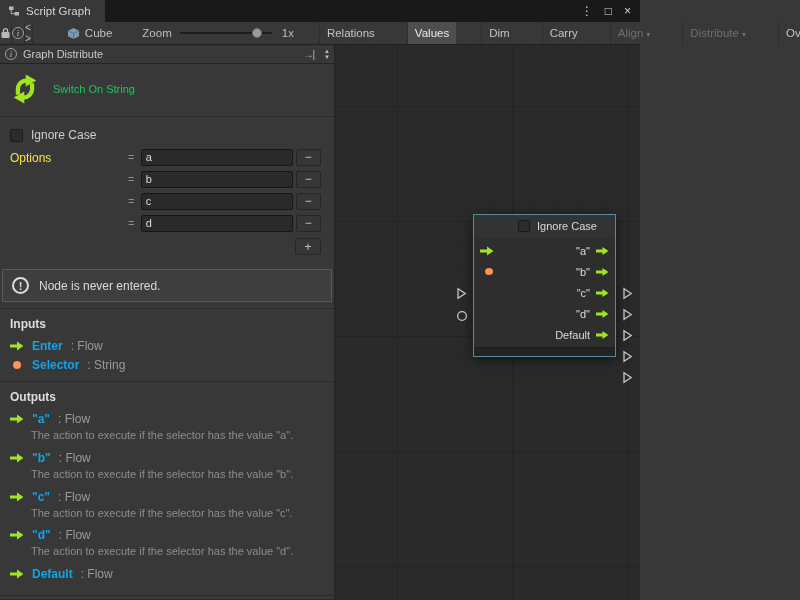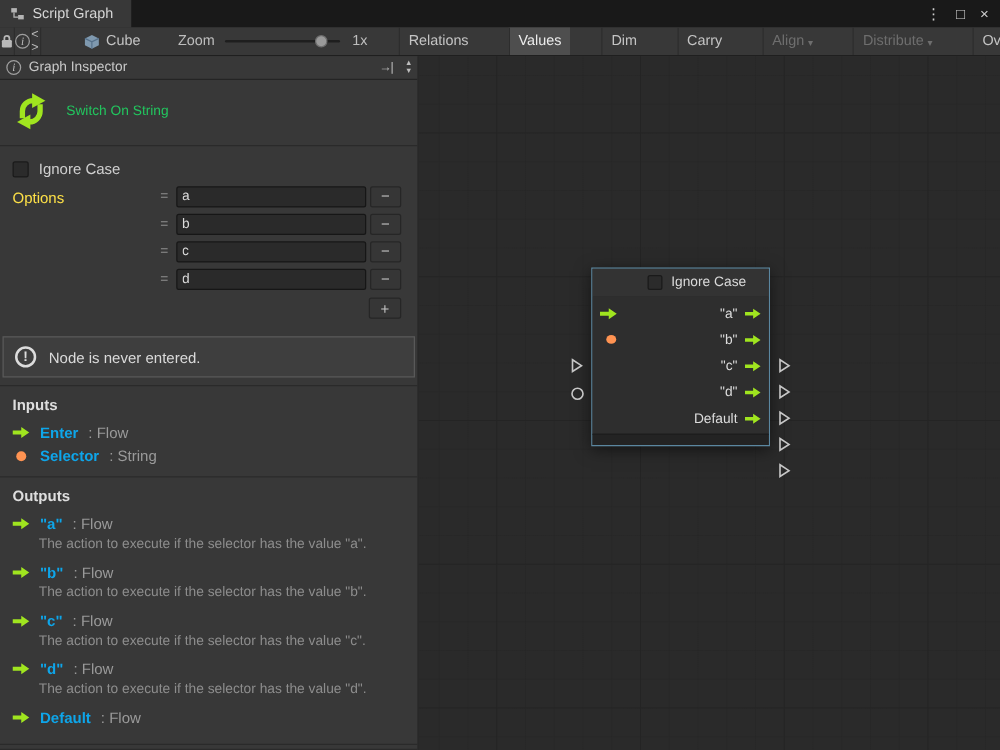--- a/index.html
+++ b/index.html
@@ -1,18 +1,18 @@
 <!DOCTYPE html>
 <html><head>
 <meta charset="utf-8">
 <style>
   * { margin:0; padding:0; box-sizing:border-box; }
   html,body { width:800px; height:600px; overflow:hidden; }
   body { font-family:"Liberation Sans", sans-serif; background:#383838; color:#c8c8c8; }
-  .window { position:relative; width:800px; height:600px; display:flex; flex-direction:column; }
+  .window { position:relative; width:640px; height:600px; display:flex; flex-direction:column; }
 
   
   .tabbar { flex:0 0 22px; background:#191919; display:flex; align-items:stretch; }
   .tab { display:flex; align-items:center; gap:6px; padding:0 14px 0 8px; background:#383838; font-size:11.5px; color:#d6d6d6; cursor:default; }
   .tab-spacer { flex:1; }
   .win-controls { display:flex; align-items:center; gap:12px; padding:0 9px; color:#cfcfcf; font-size:12px; }
   .win-controls span { cursor:default; }
 
   
   .toolbar { flex:0 0 22px; background:#383838; border-bottom:1px solid #1f1f1f; display:flex; align-items:stretch; font-size:11.5px; color:#c4c4c4; }
@@ -172,21 +172,21 @@
           <span>Full Screen</span>
         </div>
     </div>
   </div>
 
   <div class="main">
 
     <div class="inspector">
       <div class="insp-header">
         <span class="info-badge">i</span>
-        <span>Graph Inspector</span>
+        <span>Graph Distribute</span>
         <span class="spacer"></span>
         <span class="pin-ico">→|</span>
         <span class="updown">
           <span>▲</span>
           <span>▼</span>
         </span>
       </div>
 
       <div class="insp-title">
         <svg width="34" height="34" viewBox="0 0 24 24">

